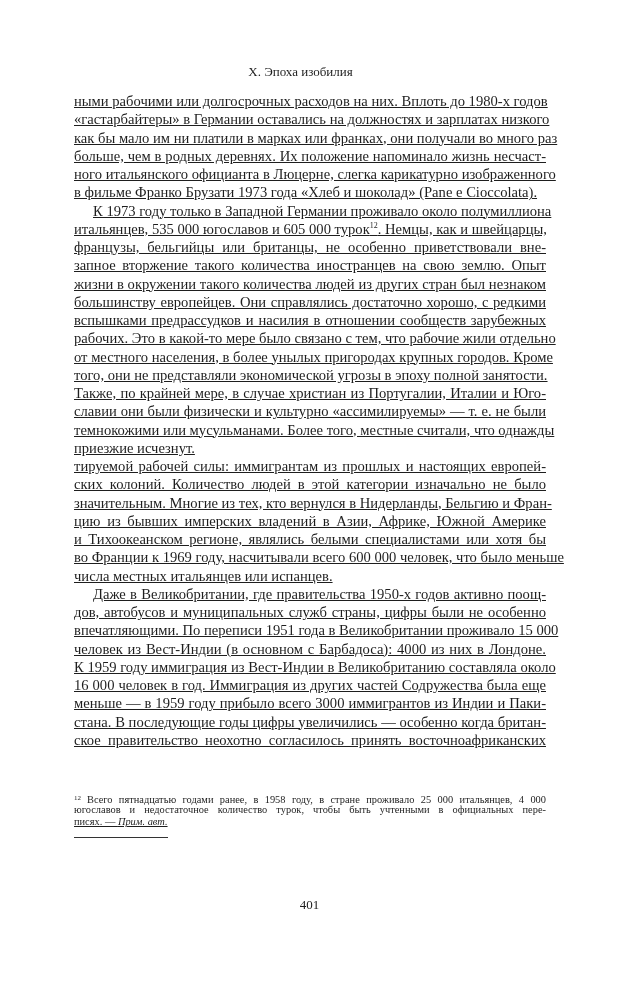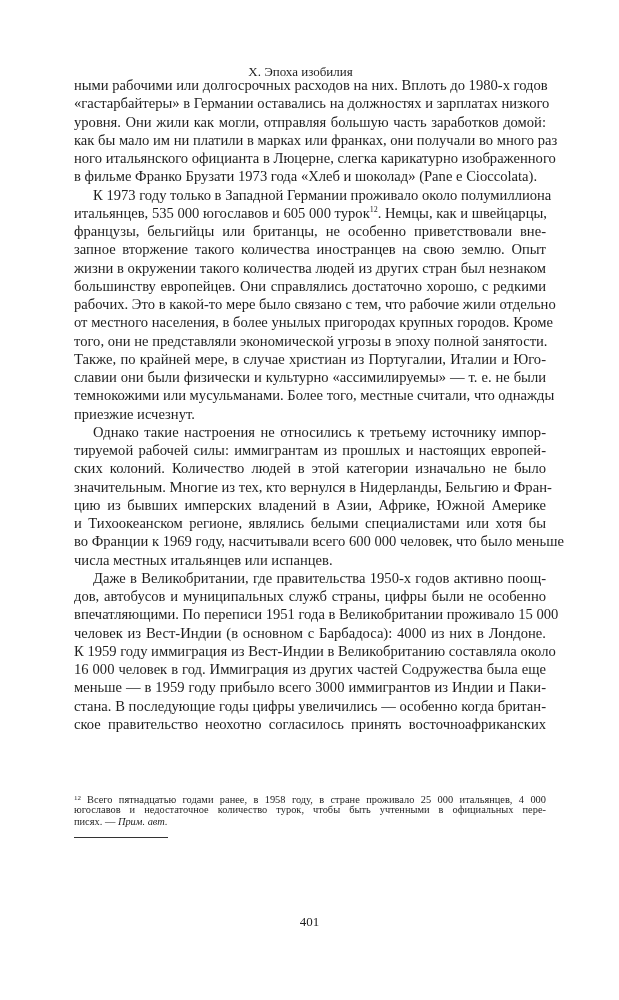--- a/index.html
+++ b/index.html
@@ -1,68 +1,68 @@
 <!DOCTYPE html>
 <html><head>
 <meta charset="utf-8">
 <style>
   html, body { margin:0; padding:0; background:#ffffff; }
   body { width:619px; height:1000px; position:relative; overflow:hidden;
          font-family:"Liberation Serif","DejaVu Serif",serif; color:#1e1e1e; }
   .running-head { position:absolute; top:64px; left:0; width:601px; text-align:center;
          font-size:13px; }
-  .body-text { position:absolute; top:76px; left:74px; width:472px; }
+  .body-text { position:absolute; top:92px; left:74px; width:472px;text-decoration:underline; }
   .line { height:18.26px; line-height:18.26px; font-size:14.6px; white-space:nowrap;
           text-align:justify; text-align-last:justify; }
   .line.last { text-align-last:left; }
   .line.indent { padding-left:19px; }
   sup { font-size:8px; line-height:0; vertical-align:6px; }
   .fn-rule { position:absolute; top:837px; left:74px; width:94px; height:1px; background:#333; }
   .footnotes { position:absolute; top:792px; left:74px; width:472px; }
   .fn-line { height:12px; line-height:12px; font-size:10.4px; white-space:nowrap;
              text-align:justify; text-align-last:justify; }
-  .fn-line.last { text-align-last:left; }
+  .fn-line.last { text-align-last:left;text-decoration:underline; }
   .fn-mark { font-size:7px; vertical-align:3px; margin-right:6px; }
-  .page-num { position:absolute; top:897px; left:0; width:619px; text-align:center; font-size:13px;margin-top:17px; }
+  .page-num { position:absolute; top:897px; left:0; width:619px; text-align:center; font-size:13px; }
   i { font-style:italic; }
 </style>
 </head>
 <body>
 
 <div class="running-head">X. Эпоха изобилия</div>
 
 <div class="body-text">
 
   <div>
     <div class="line">ными рабочими или долгосрочных расходов на них. Вплоть до 1980-х годов</div>
     <div class="line">«гастарбайтеры» в Германии оставались на должностях и зарплатах низкого</div>
-    <div class="line">уровня. Они жили как могли, отправляя большую часть заработков домой:</div>
     <div class="line">как бы мало им ни платили в марках или франках, они получали во много раз</div>
+    <div class="line">больше, чем в родных деревнях. Их положение напоминало жизнь несчаст-</div>
     <div class="line">ного итальянского официанта в Люцерне, слегка карикатурно изображенного</div>
     <div class="line last">в фильме Франко Брузати 1973 года «Хлеб и шоколад» (Pane e Cioccolata).</div>
   </div>
 
   <div>
     <div class="line indent">К 1973 году только в Западной Германии проживало около полумиллиона</div>
     <div class="line"><span>итальянцев, 535 000 югославов и 605 000 турок</span><sup>12</sup><span>. Немцы, как и швейцарцы,</span></div>
     <div class="line">французы, бельгийцы или британцы, не особенно приветствовали вне-</div>
     <div class="line">запное вторжение такого количества иностранцев на свою землю. Опыт</div>
     <div class="line">жизни в окружении такого количества людей из других стран был незнаком</div>
     <div class="line">большинству европейцев. Они справлялись достаточно хорошо, с редкими</div>
+    <div class="line">вспышками предрассудков и насилия в отношении сообществ зарубежных</div>
     <div class="line">рабочих. Это в какой-то мере было связано с тем, что рабочие жили отдельно</div>
     <div class="line">от местного населения, в более унылых пригородах крупных городов. Кроме</div>
     <div class="line">того, они не представляли экономической угрозы в эпоху полной занятости.</div>
     <div class="line">Также, по крайней мере, в случае христиан из Португалии, Италии и Юго-</div>
     <div class="line">славии они были физически и культурно «ассимилируемы» — т. е. не были</div>
     <div class="line">темнокожими или мусульманами. Более того, местные считали, что однажды</div>
     <div class="line last">приезжие исчезнут.</div>
   </div>
 
   <div>
-    <div class="line indent">Однако такие настроения не относились к третьему источнику импор-</div>
     <div class="line">тируемой рабочей силы: иммигрантам из прошлых и настоящих европей-</div>
     <div class="line">ских колоний. Количество людей в этой категории изначально не было</div>
     <div class="line">значительным. Многие из тех, кто вернулся в Нидерланды, Бельгию и Фран-</div>
     <div class="line">цию из бывших имперских владений в Азии, Африке, Южной Америке</div>
     <div class="line">и Тихоокеанском регионе, являлись белыми специалистами или хотя бы</div>
     <div class="line">во Франции к 1969 году, насчитывали всего 600 000 человек, что было меньше</div>
     <div class="line last">числа местных итальянцев или испанцев.</div>
   </div>
 
   <div>

